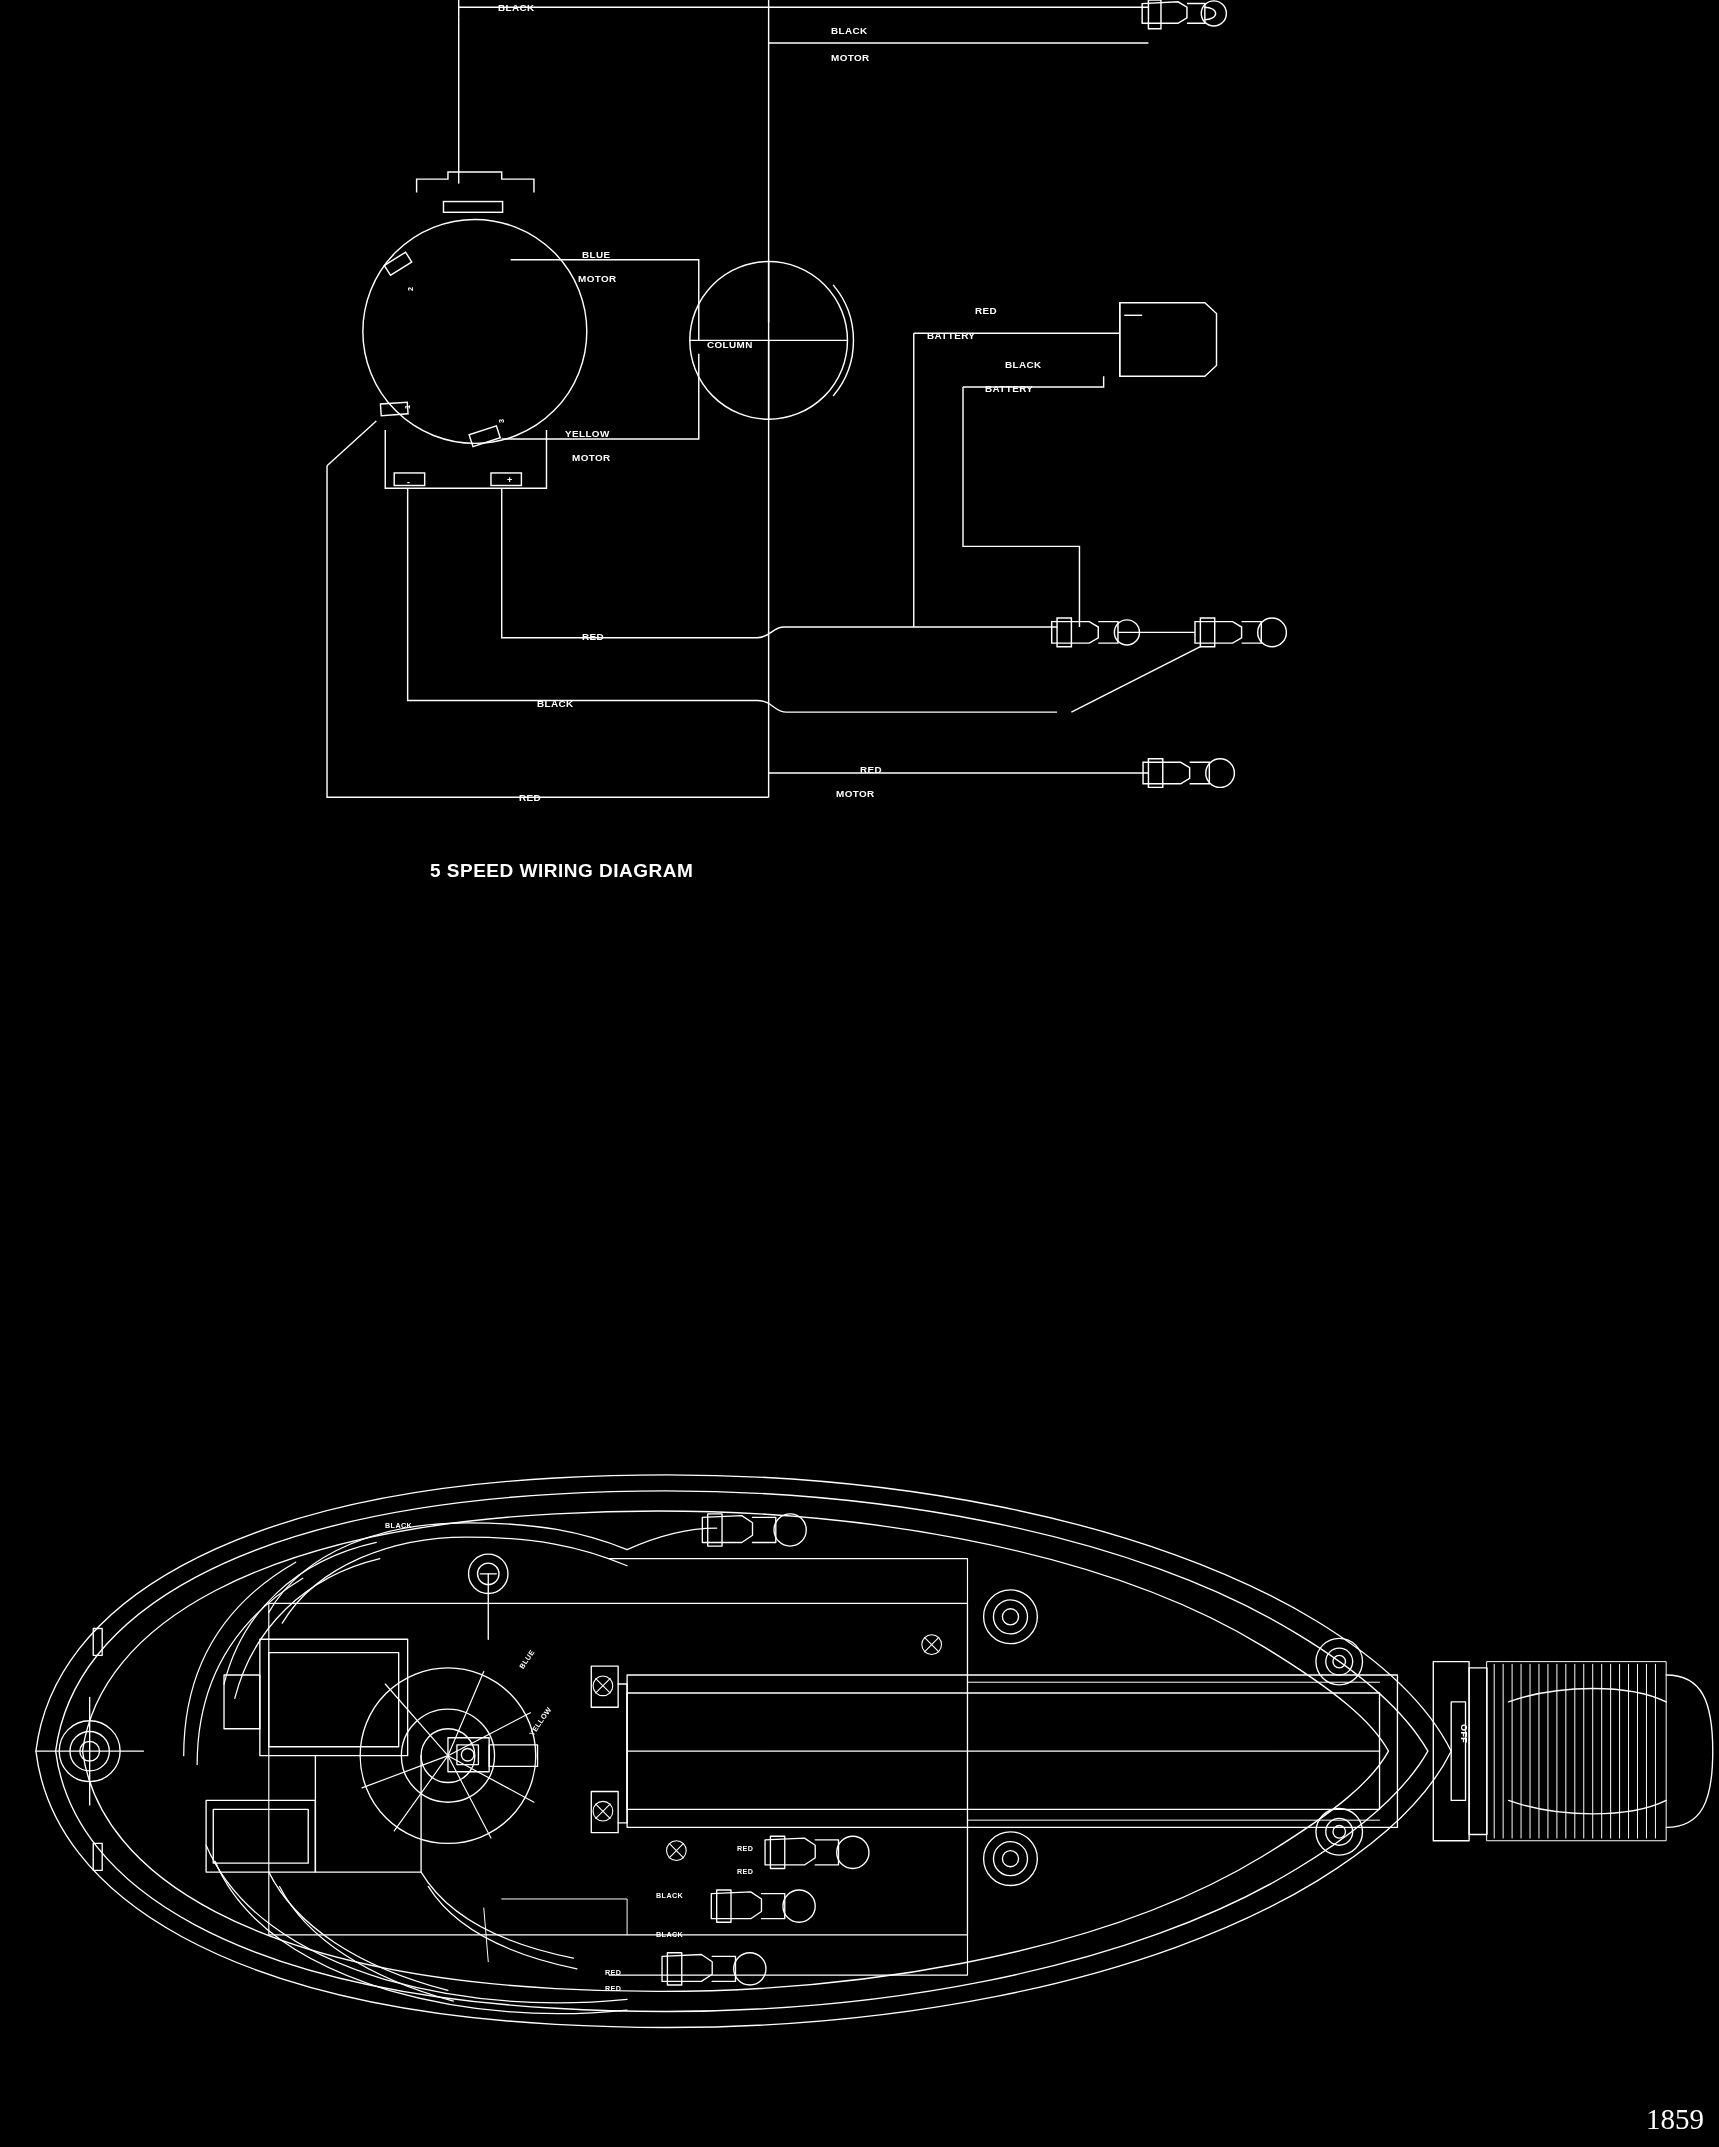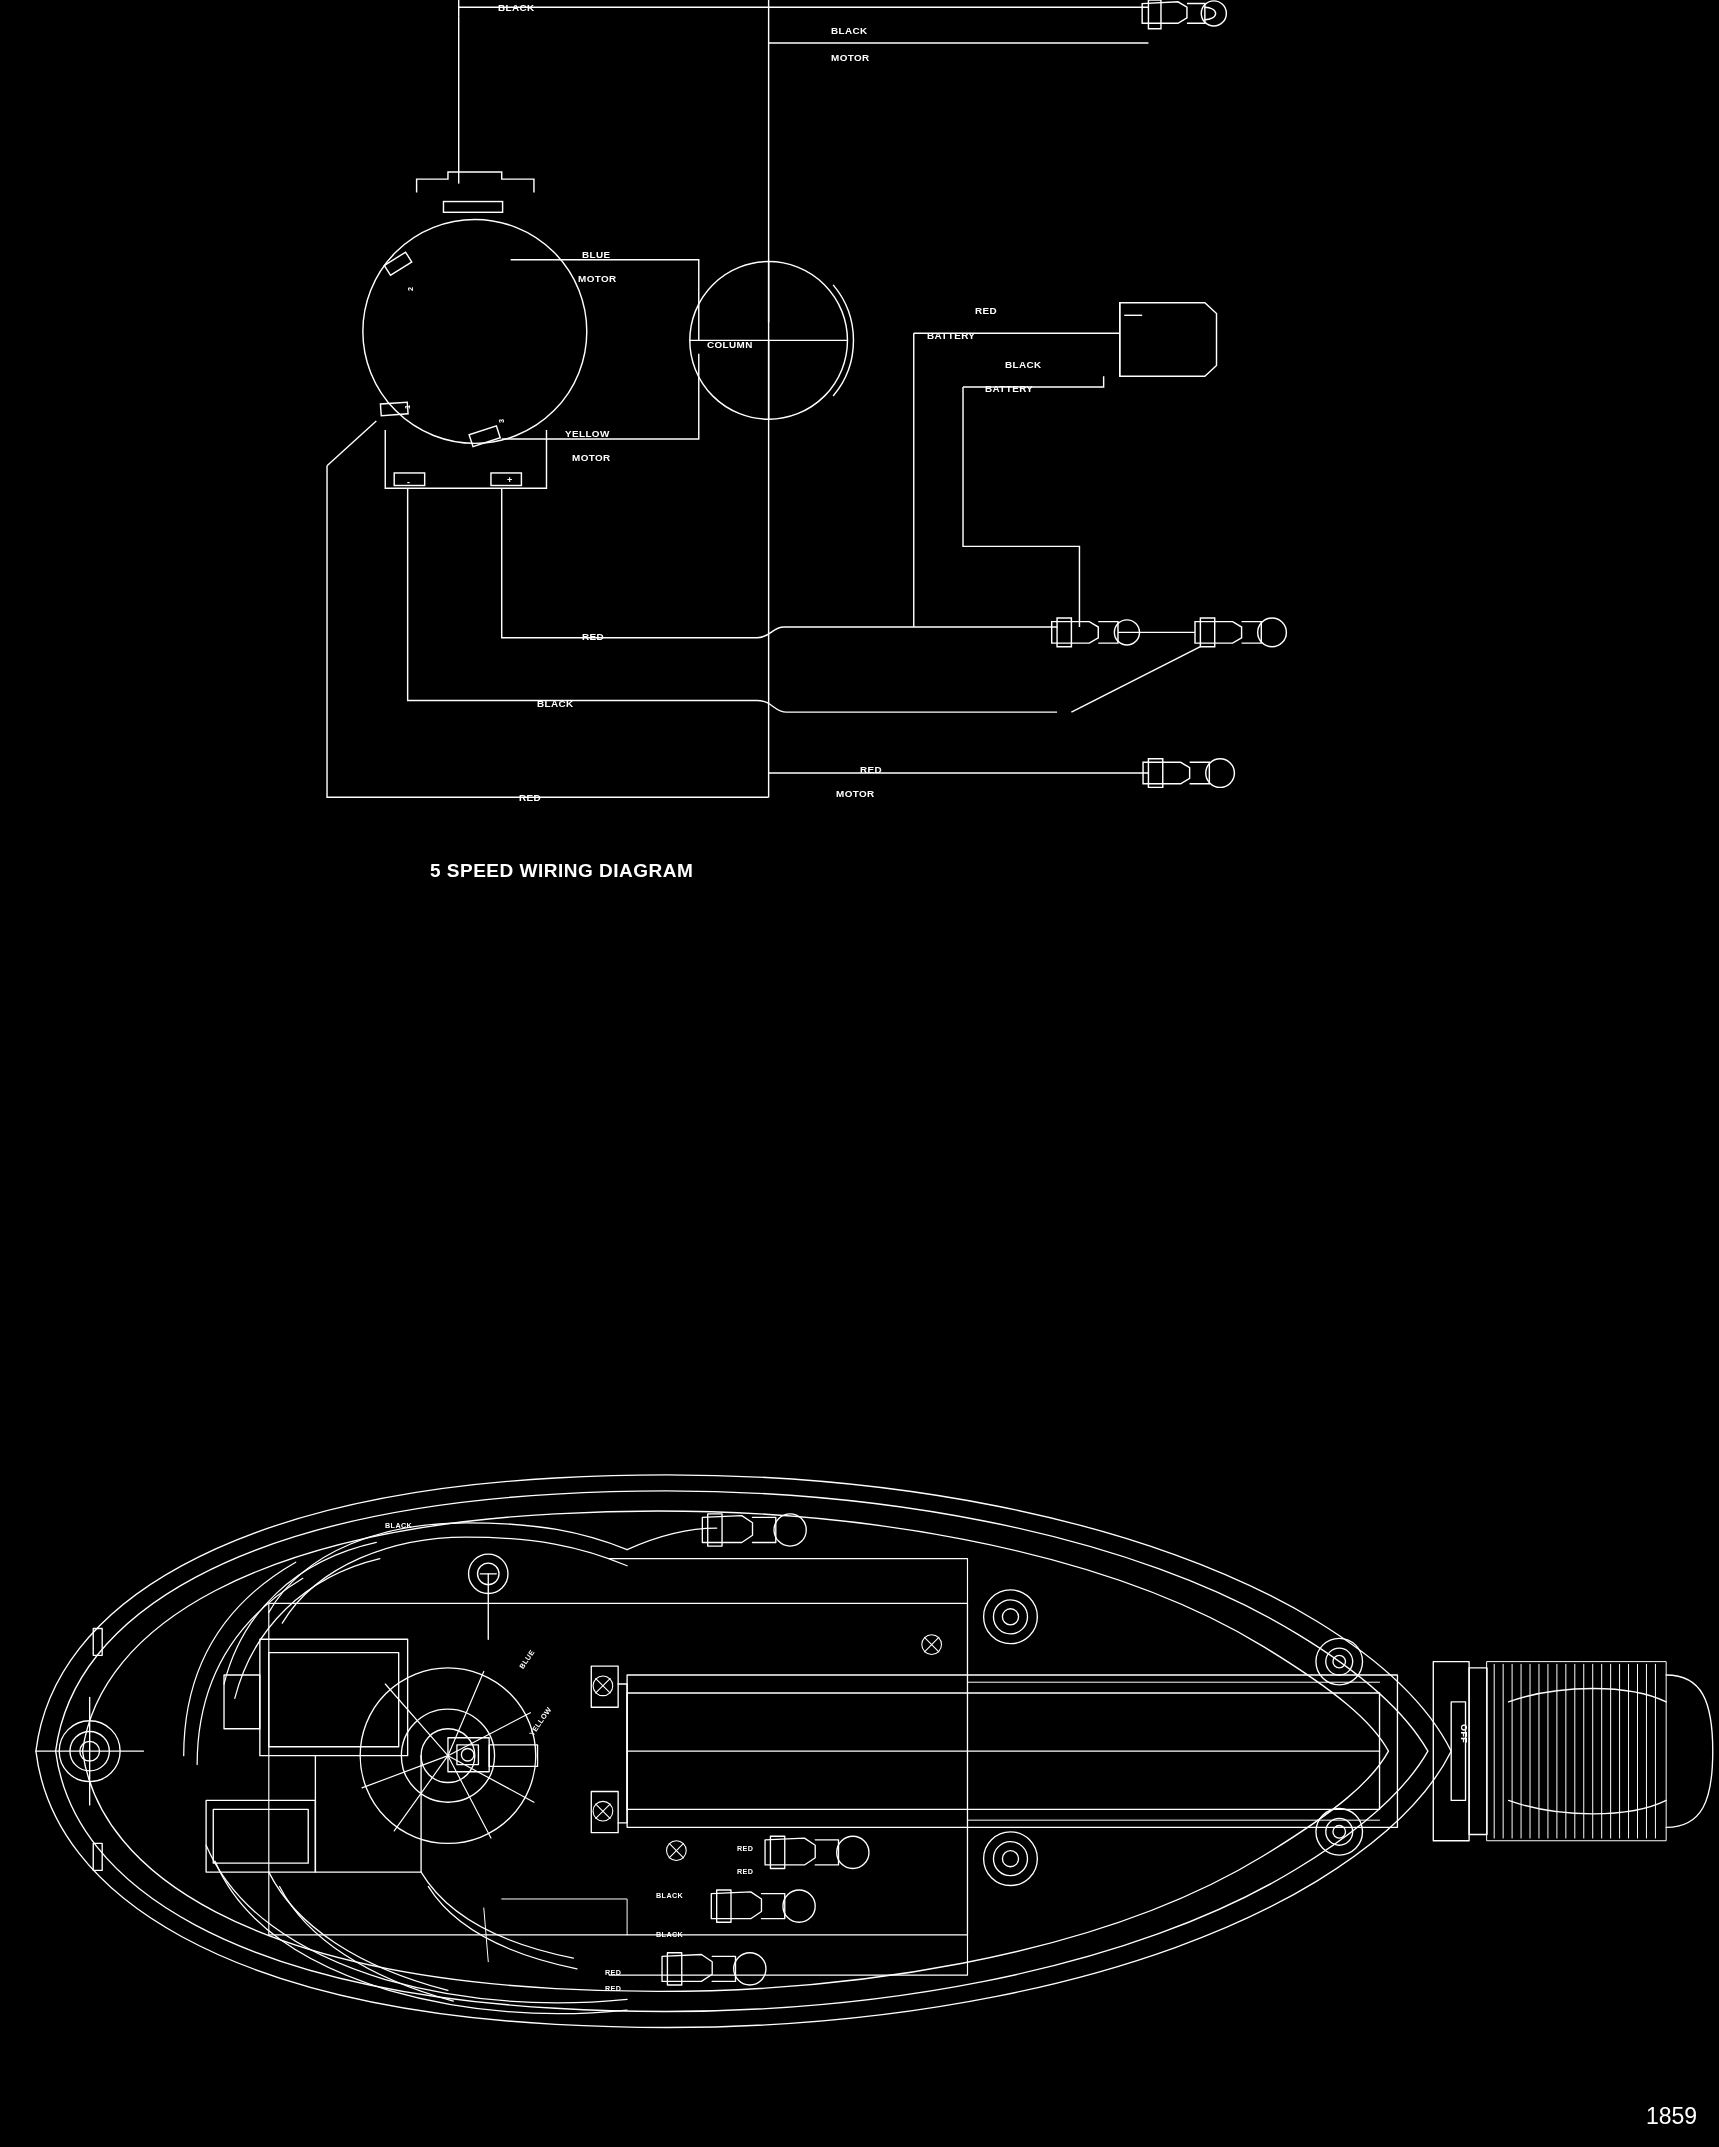--- a/index.html
+++ b/index.html
@@ -43,22 +43,22 @@
     color: #ffffff;
     font-family: "Liberation Sans", sans-serif;
     font-size: 19px;
     font-weight: bold;
     letter-spacing: 0.5px;
     white-space: nowrap;
   }
   .pagenum {
     position: absolute;
     color: #ffffff;
-    font-family: Liberation Sans, sans-serif;
-    font-size: 23px;
+    font-family: Liberation Serif, serif;
+    font-size: 29px;
     white-space: nowrap;
   }
   .rot90 {
     transform: rotate(-90deg);
     transform-origin: left top;
   }
   .rot-diag {
     transform: rotate(-55deg);
     transform-origin: left top;
   }

